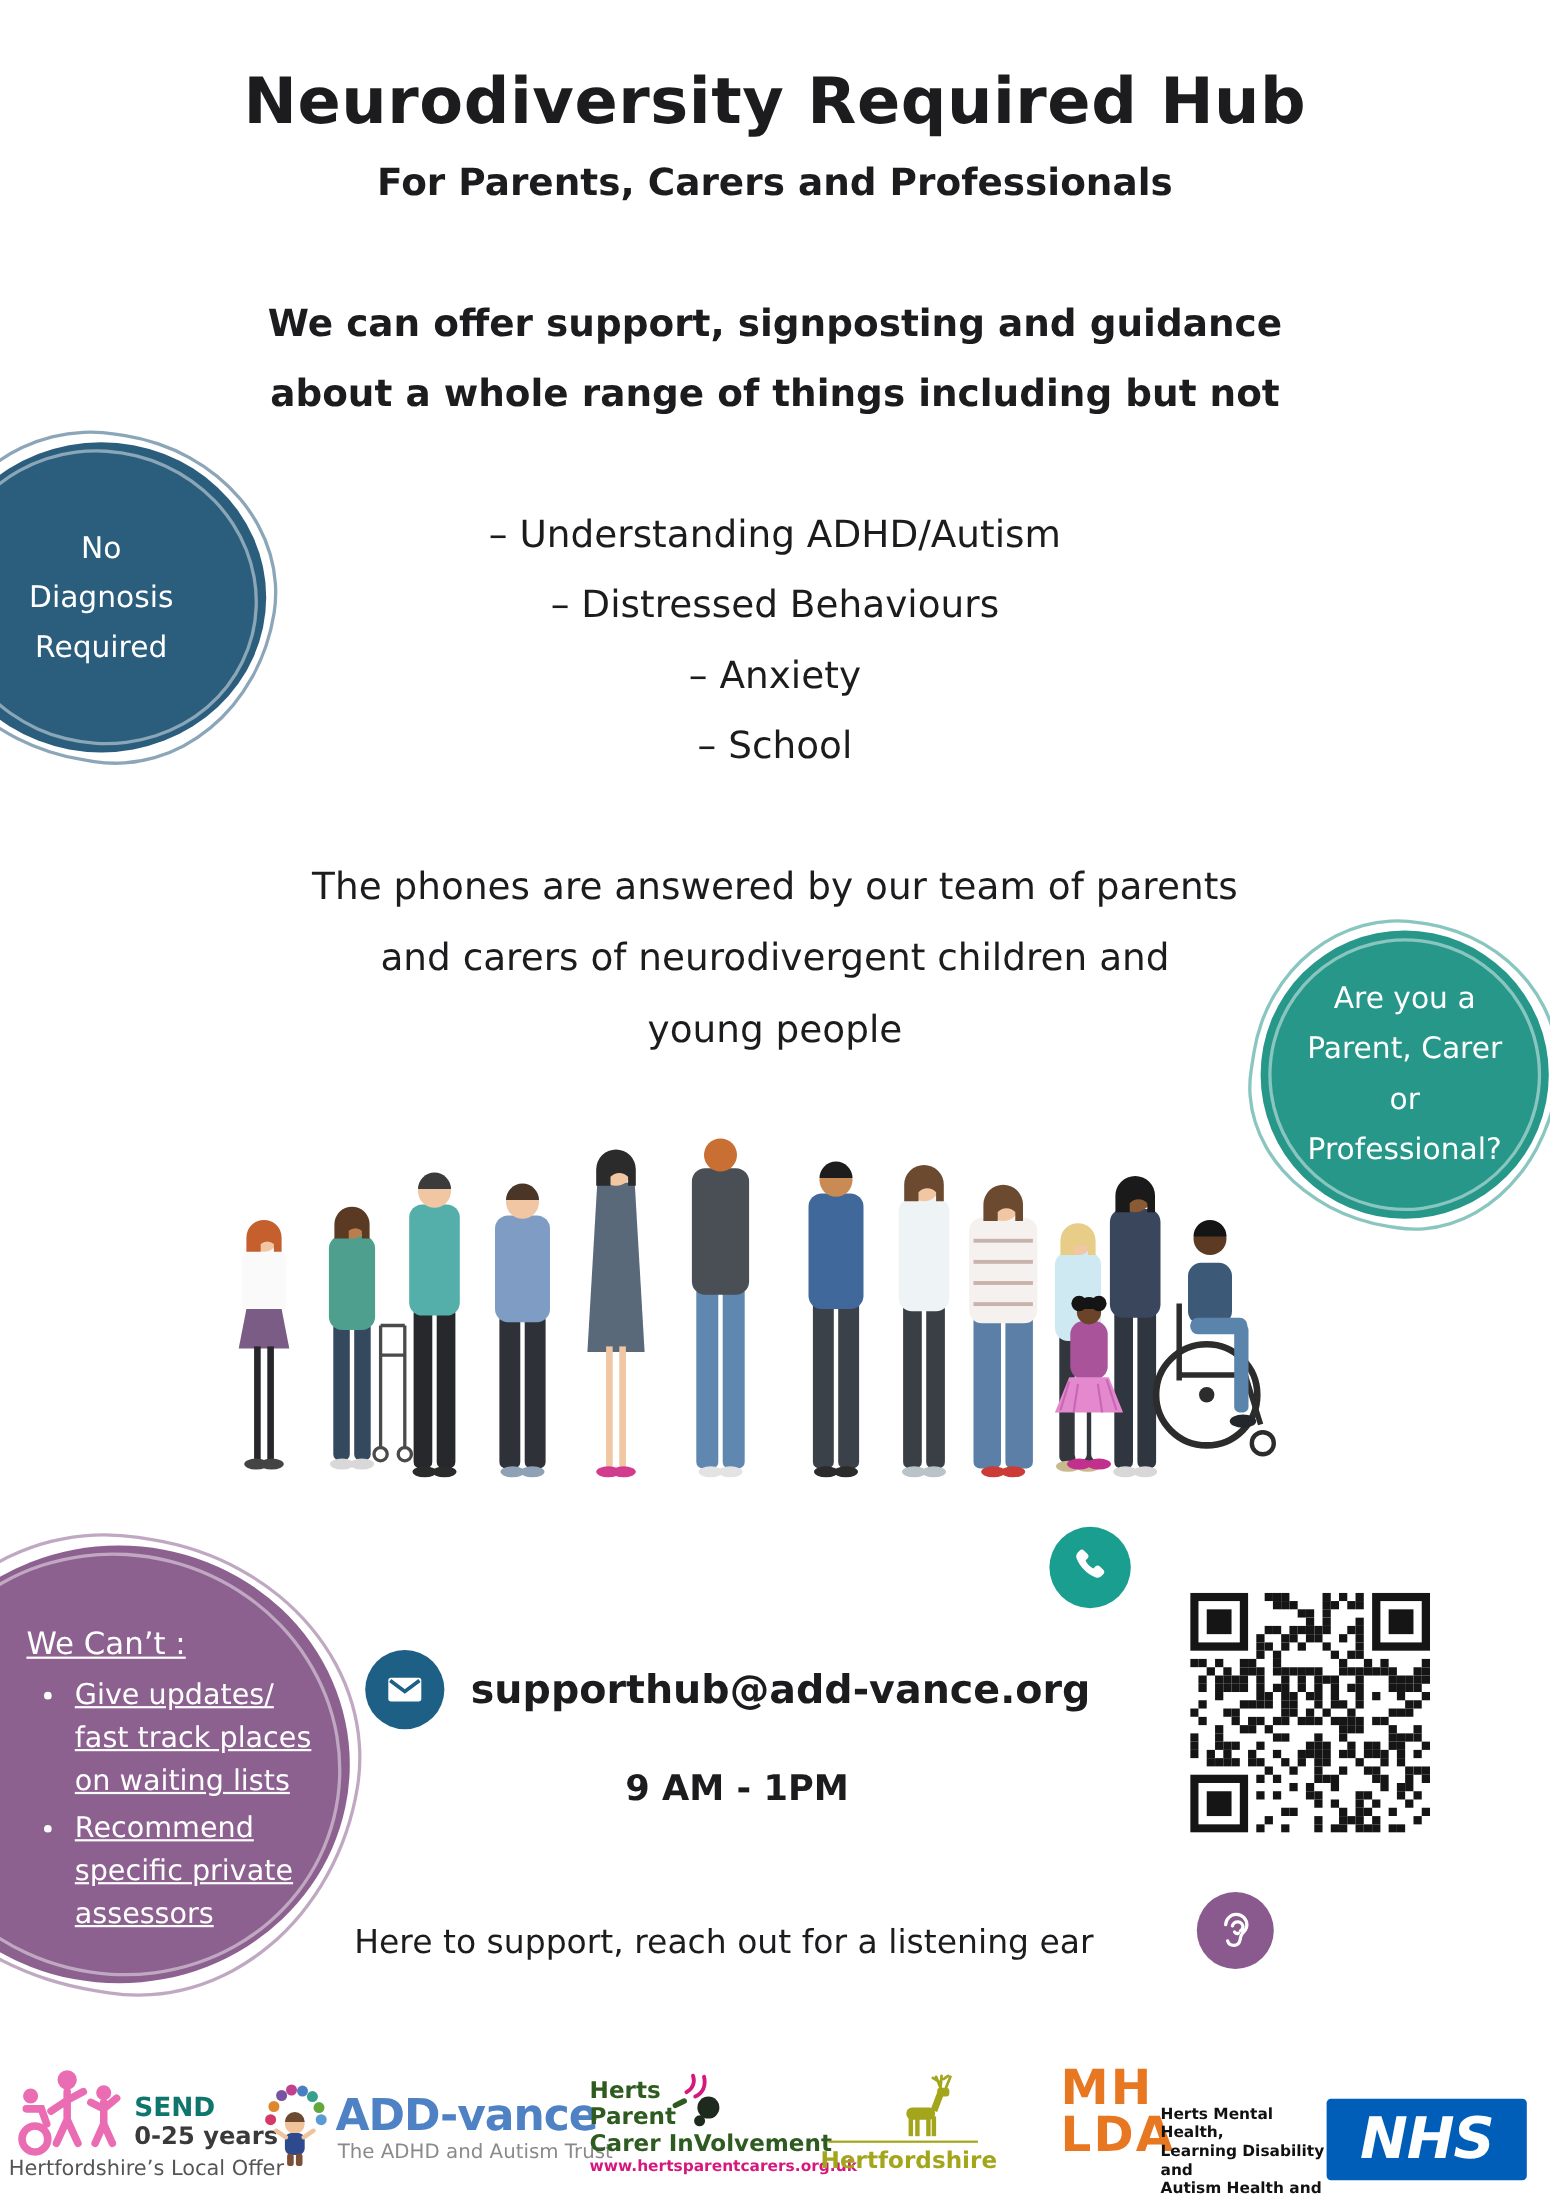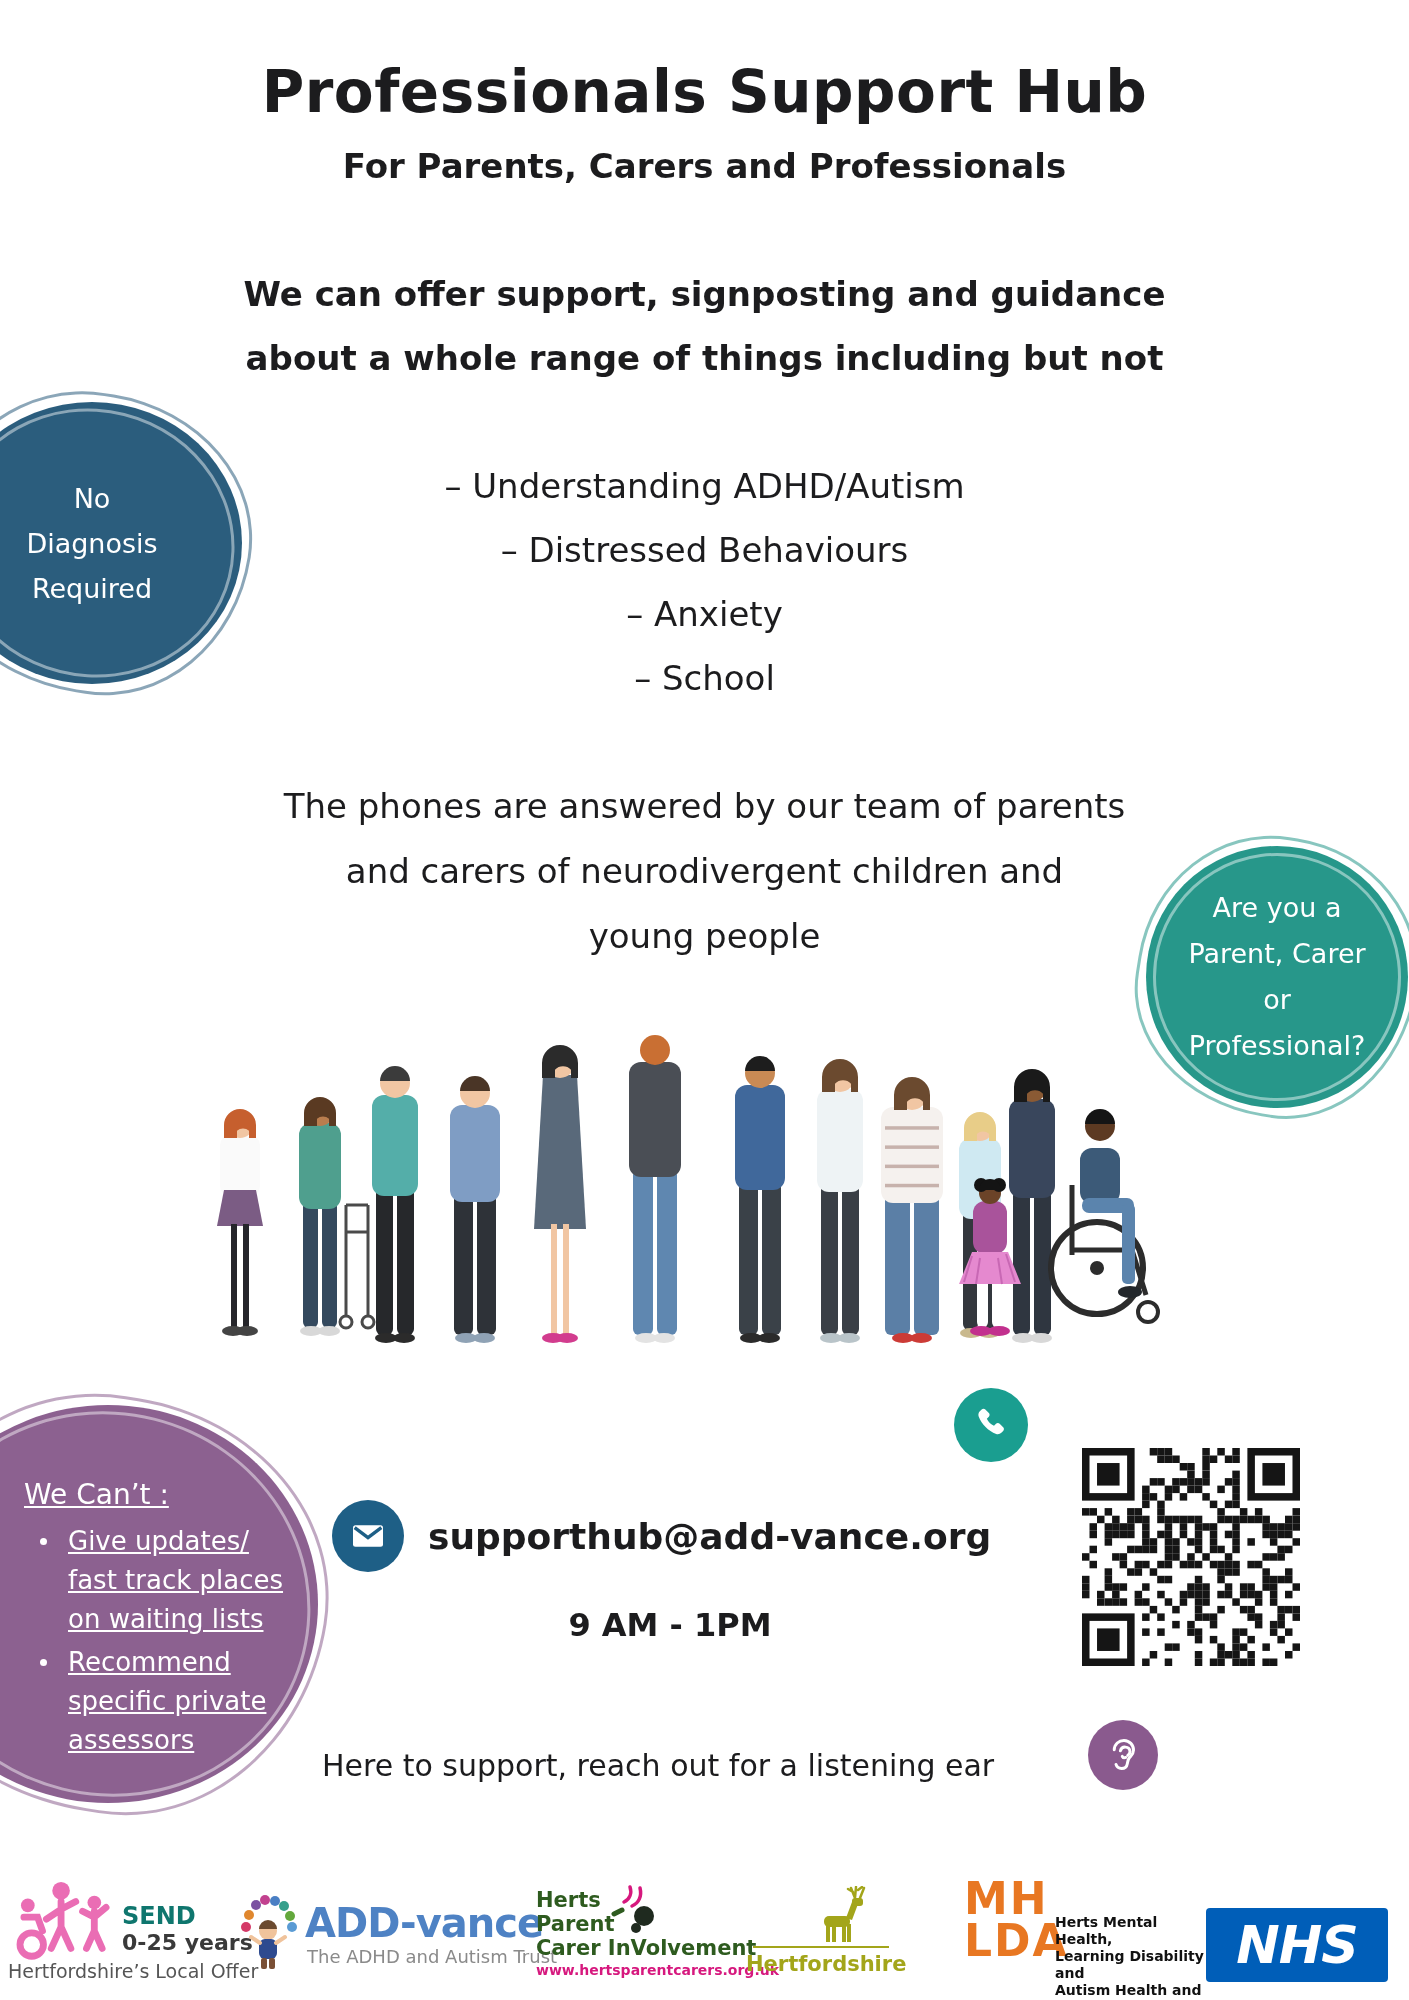--- a/index.html
+++ b/index.html
@@ -56,21 +56,21 @@
   .ft-mh-desc{left:1055px;top:1914px;width:162px;font-size:14px;line-height:17px;font-weight:bold;color:#111;}
   .ft-nhs{left:1206px;top:1908px;width:182px;height:74px;background:#005EB8;border-radius:4px;
          display:flex;align-items:center;justify-content:center;}
   .ft-nhs span{color:#fff;font-size:52px;font-weight:bold;font-style:italic;letter-spacing:-1px;}
 </style>
 </head>
 <body>
 
 <div id="page">
 
-  <div class="abs title center">Professionals Support Hub</div>
+  <div class="abs title center">Neurodiversity Required Hub</div>
   <div class="abs subtitle center">For Parents, Carers and Professionals</div>
 
   <div class="abs intro center">
     <div>We can offer support, signposting and guidance</div>
     <div>about a whole range of things including but not</div>
   </div>
 
   <div class="abs topics center">
     <div>– Understanding ADHD/Autism</div>
     <div>– Distressed Behaviours</div>

